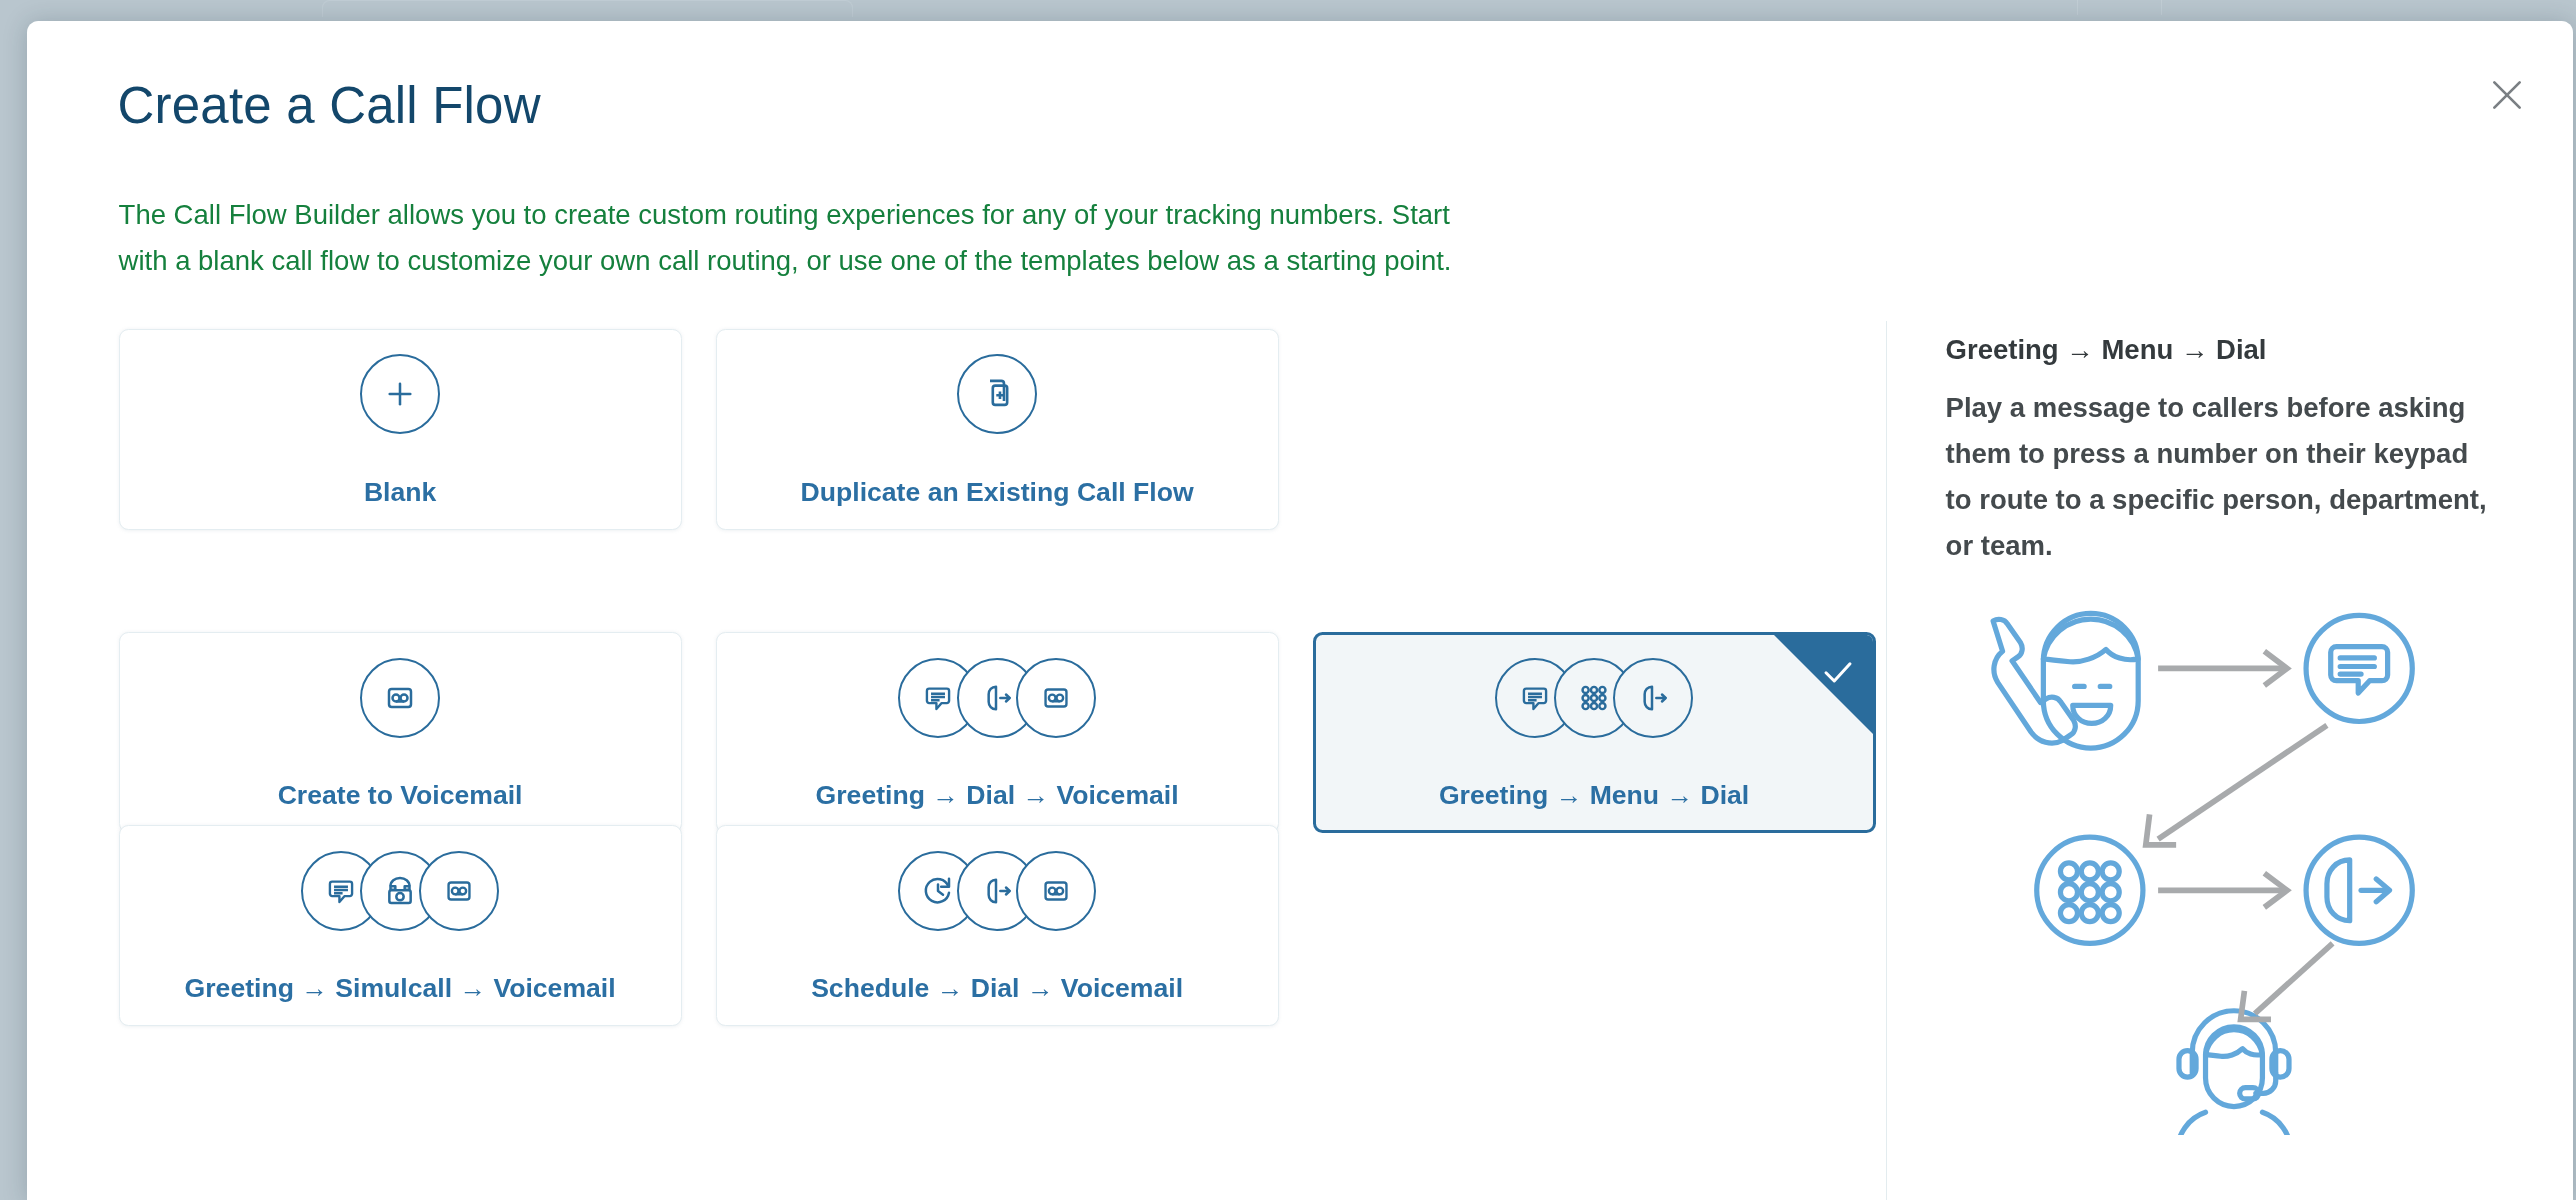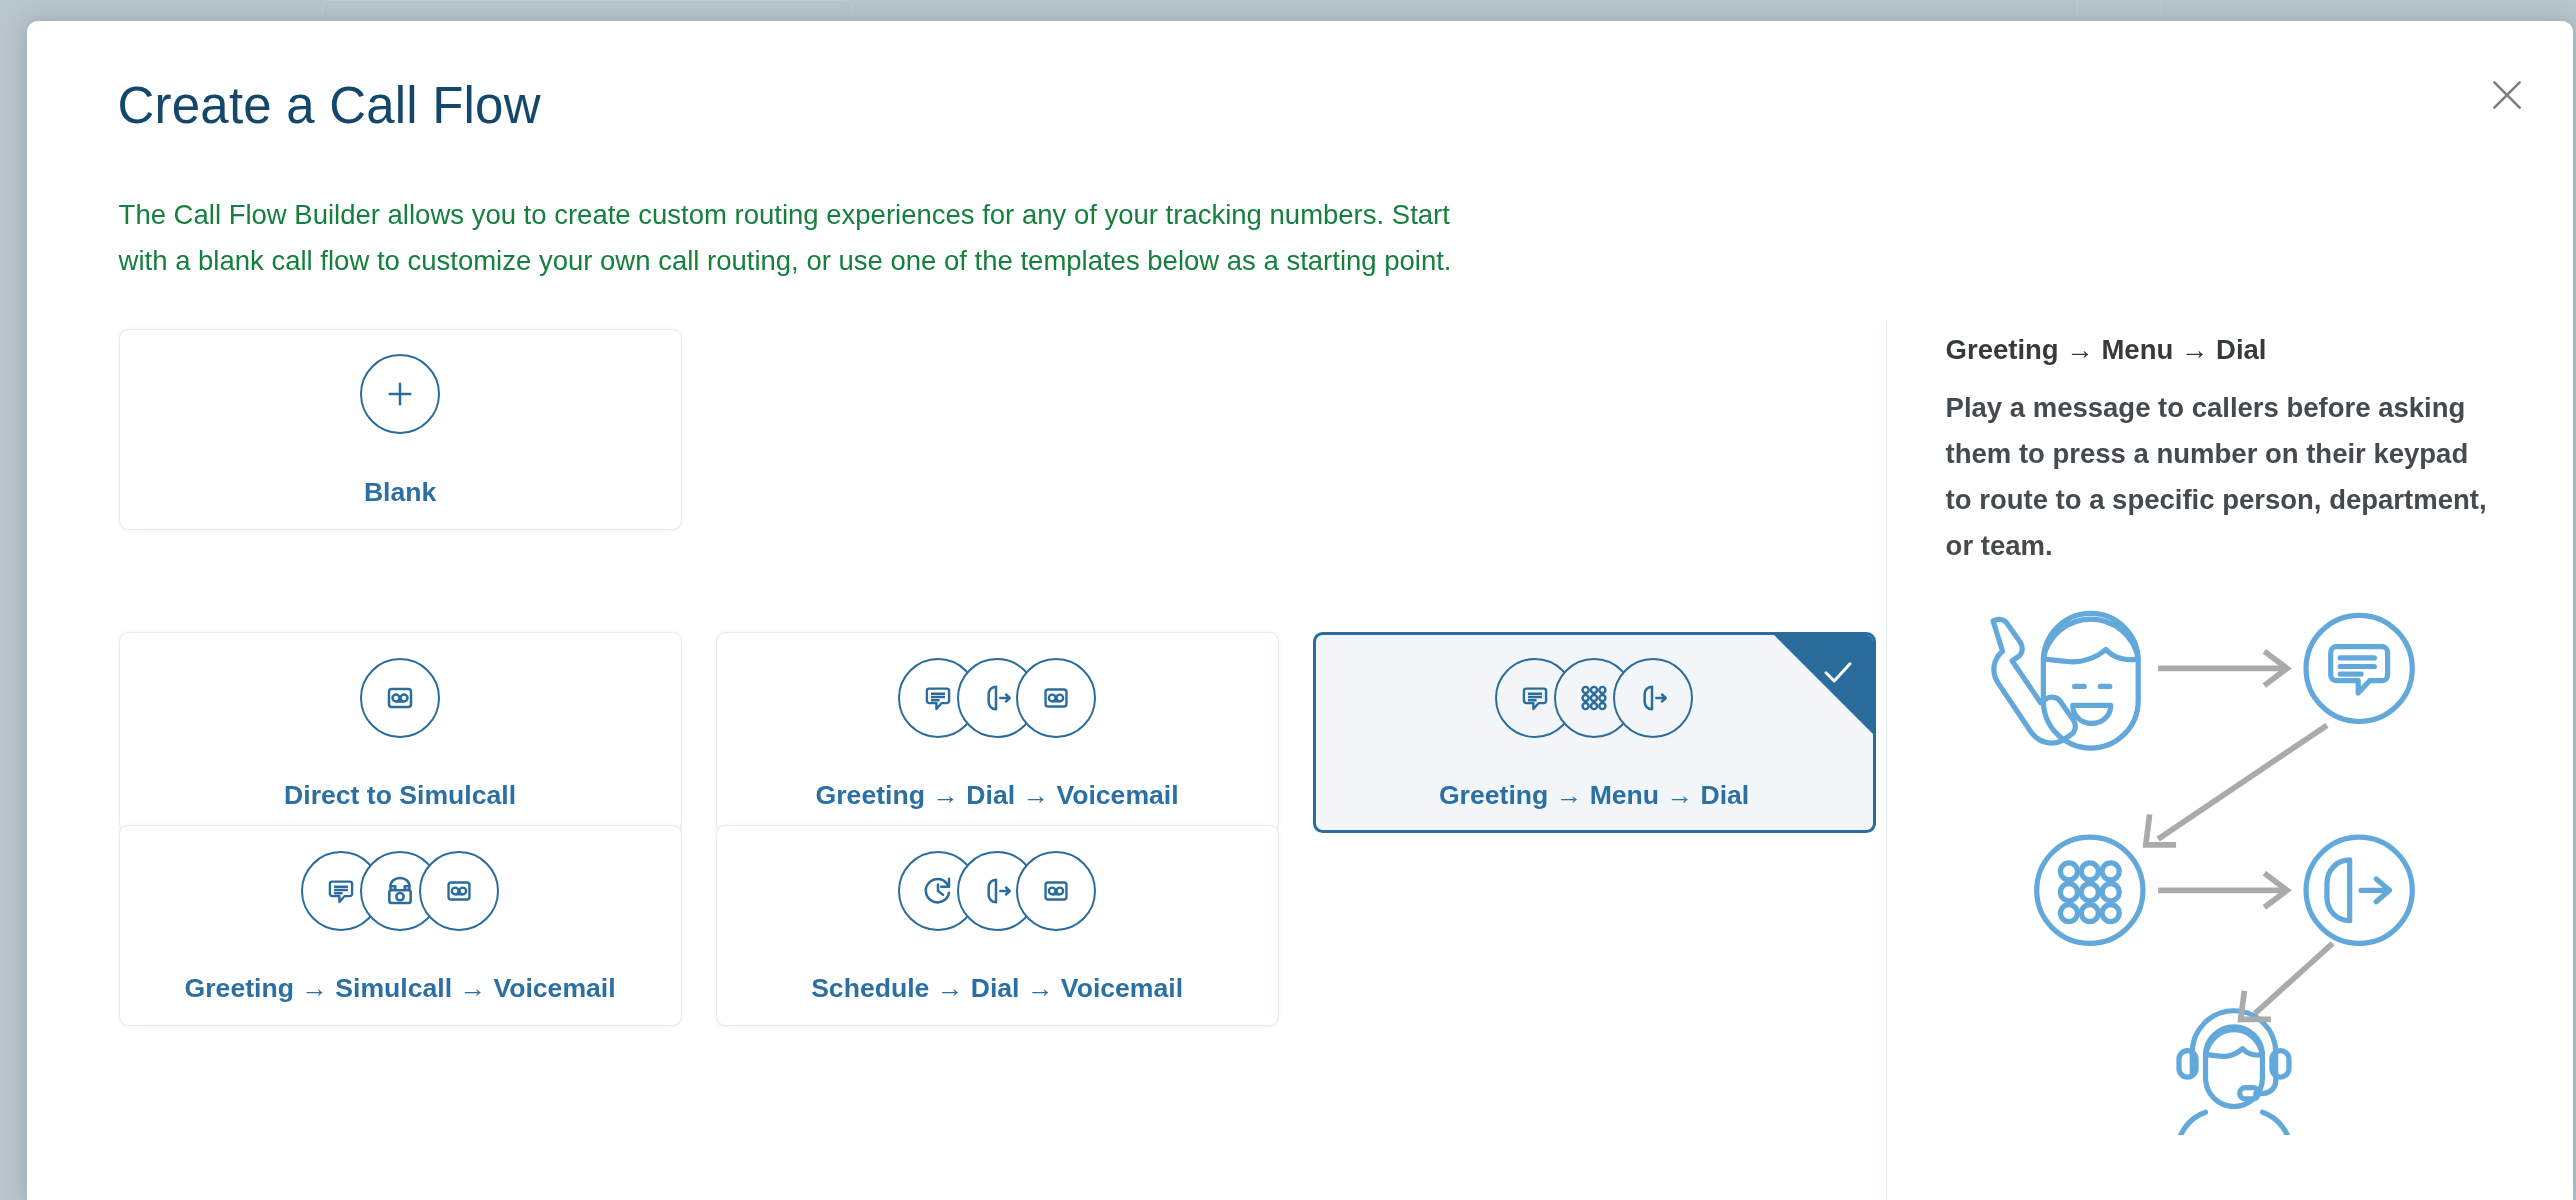--- a/index.html
+++ b/index.html
@@ -193,36 +193,49 @@
             <span class="bubble">
               <svg width="38" height="38" viewBox="0 0 24 24" fill="none" stroke="#2a6c9c" stroke-width="1.6" stroke-linecap="round">
                 <line x1="12" y1="5.5" x2="12" y2="18.5"></line>
                   <line x1="5.5" y1="12" x2="18.5" y2="12"></line>
               </svg>
             </span>
           </div>
           <div class="card-label">Blank</div>
         </div>
 
+        <div class="card">
+          <div class="card-icons">
+            <span class="bubble">
+              <svg width="42" height="42" viewBox="0 0 24 24" fill="none" stroke="#2a6c9c" stroke-width="1.5" stroke-linejoin="round">
+                <path d="M8 4.5h6.4a1.6 1.6 0 0 1 1.6 1.6V16"></path>
+                <rect x="9.6" y="7.2" width="8.2" height="11" rx="1.4"></rect>
+                <line x1="13.7" y1="10.6" x2="13.7" y2="14.8"></line>
+                <line x1="11.6" y1="12.7" x2="15.8" y2="12.7"></line>
+              </svg>
+            </span>
+          </div>
+          <div class="card-label">Duplicate an Existing Call Flow</div>
+        </div>
       </div>
 
       <div class="card-row" id="row-mid">
 
         <div class="card">
           <div class="card-icons">
             <span class="bubble">
               <svg width="40" height="40" viewBox="0 0 24 24" fill="none" stroke="#2a6c9c" stroke-width="1.5">
                 <rect x="5.4" y="6.6" width="13.2" height="10.8" rx="1.6"></rect>
                 <circle cx="9.6" cy="12" r="2.1"></circle>
                   <circle cx="14.4" cy="12" r="2.1"></circle>
                 <line x1="9.6" y1="14.1" x2="14.4" y2="14.1"></line>
               </svg>
             </span>
           </div>
-          <div class="card-label">Direct to Simulcall</div>
+          <div class="card-label">Create to Voicemail</div>
         </div>
 
         <div class="card">
           <div class="card-icons">
             <span class="bubble">
               <svg width="38" height="38" viewBox="0 0 24 24" fill="none" stroke="#2a6c9c" stroke-width="1.5" stroke-linejoin="round">
                 <path d="M5 7.5a1.4 1.4 0 0 1 1.4-1.4h11.2A1.4 1.4 0 0 1 19 7.5v6.3a1.4 1.4 0 0 1-1.4 1.4h-3.3L11 19v-3.8H6.4A1.4 1.4 0 0 1 5 13.8z"></path>
                 <line x1="7.6" y1="9.3" x2="16.4" y2="9.3"></line>
                 <line x1="7.6" y1="11.4" x2="16.4" y2="11.4"></line>
                 <line x1="7.6" y1="13.4" x2="13" y2="13.4"></line>

